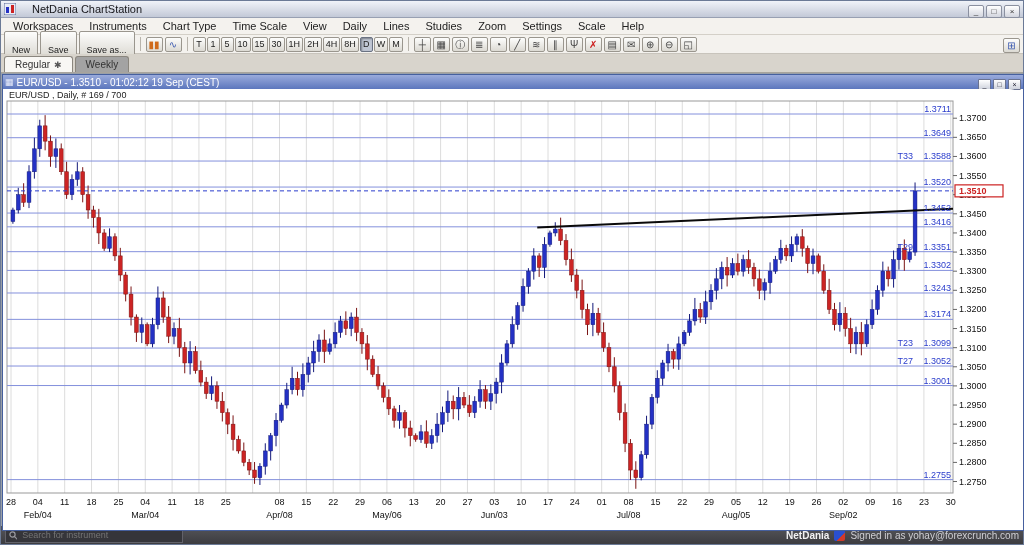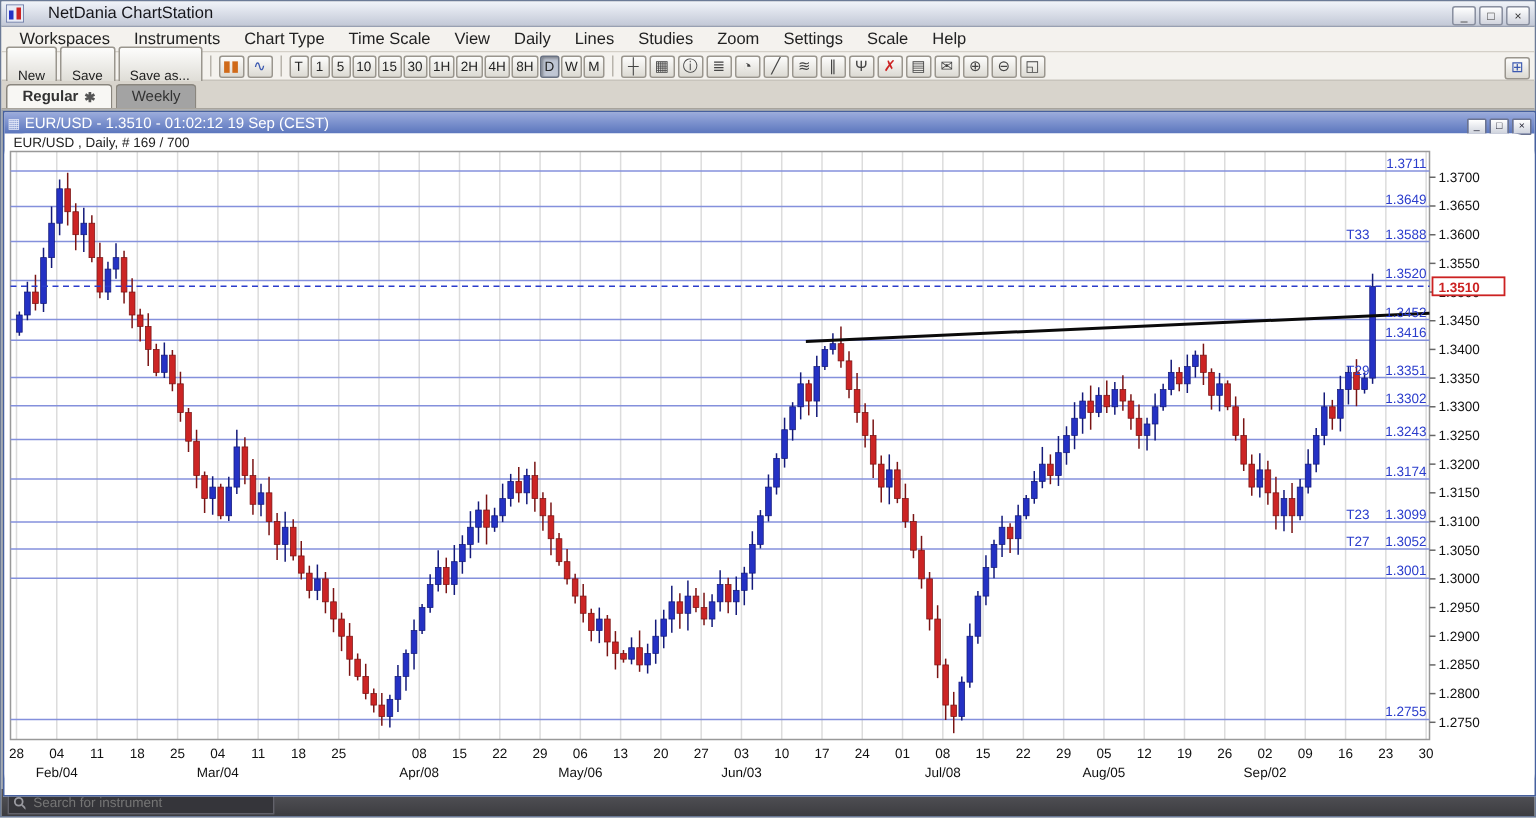--- a/index.html
+++ b/index.html
@@ -16,21 +16,21 @@
   .toolbar{height:18px;display:flex;align-items:center;background:#f4f2ee;border-bottom:1px solid #c8c4bc;padding:0 3px;gap:2px;}
   .tb-btn{font-size:9px;height:16px;line-height:12px;padding:12px 7px;background:linear-gradient(#fdfdfc,#dcdad3);border:1px solid #9a968e;border-radius:2px;color:#222;}
   .tb-ico{width:17px;height:15px;font-size:10px;line-height:13px;text-align:center;background:linear-gradient(#fdfdfc,#dcdad3);border:1px solid #9a968e;border-radius:2px;padding:0;}
   .tb-tf{min-width:13px;height:15px;font-size:9px;line-height:13px;text-align:center;background:linear-gradient(#fdfdfc,#dcdad3);border:1px solid #9a968e;border-radius:2px;padding:0 2px;color:#222;}
   .tb-tf.pressed{background:#bfc6d4;border:1px solid #6a7282;box-shadow:inset 1px 1px 2px rgba(0,0,0,.35);}
   .tb-sep{width:1px;height:14px;background:#b8b4ac;margin:0 3px;}
   .tb-right{margin-left:auto;}
   
   .tabbar{height:18px;background:#d8d4cc;display:flex;align-items:flex-end;padding-left:3px;border-bottom:1px solid #a8a49c;}
   .tab{font-size:10px;padding:2px 10px 2px 10px;margin-right:2px;border:1px solid #8a867e;border-bottom:none;border-radius:3px 3px 0 0;background:#a3a3a3;color:#333;display:flex;align-items:center;gap:4px;}
-  .tab.active{background:#f8f7f4;font-weight:bold;}
+  .tab.active{background:#f8f7f4;font-weight:normal;}
   .tab .marker{color:#555;font-size:9px;}
   
   .mdi{flex:1;background:#9aa0a8;position:relative;}
   .chart-window{position:absolute;top:1px;left:1px;width:1020px;height:455px;border:1px solid #46609e;background:#fff;display:flex;flex-direction:column;}
   .cw-titlebar{height:14px;display:flex;align-items:center;background:linear-gradient(#9aabdc,#5b76bd);padding:0 2px;}
   .cw-titlebar .cw-title{color:#fff;font-size:10px;font-weight:normal;margin-left:3px;flex:1;white-space:nowrap;}
   .cw-icon{color:#e8ecfa;font-size:9px;line-height:12px;}
   .cwbtn{width:13px;height:11px;font-size:7px;line-height:9px;text-align:center;background:linear-gradient(#fff,#cfd3dd);border:1px solid #6a7390;border-radius:1px;margin-left:2px;padding:0;color:#223;}
   .cw-body{flex:1;position:relative;background:#fff;border-radius:14px;}
   .cw-header{position:absolute;top:1px;left:6px;font-size:9px;color:#222;z-index:5;background:rgba(255,255,255,.7);}
@@ -995,15 +995,20 @@
   </div>
 
   <div class="statusbar">
     <span class="search-box">
       <svg width="9" height="9">
         <circle cx="3.5" cy="3.5" r="2.6" fill="none" stroke="#9a9aa0" stroke-width="1.2"></circle>
         <line x1="5.6" y1="5.6" x2="8.4" y2="8.4" stroke="#9a9aa0" stroke-width="1.2"></line>
       </svg>
       <input type="text" placeholder="Search for instrument" style="">
     </span>
+    <span class="sb-right">
+      <span class="sb-brand">NetDania</span>
+      <span class="sb-logo"></span>
+      <span class="sb-signed">Signed in as yohay@forexcrunch.com</span>
+    </span>
   </div>
 
 </div>
 
 </body></html>

